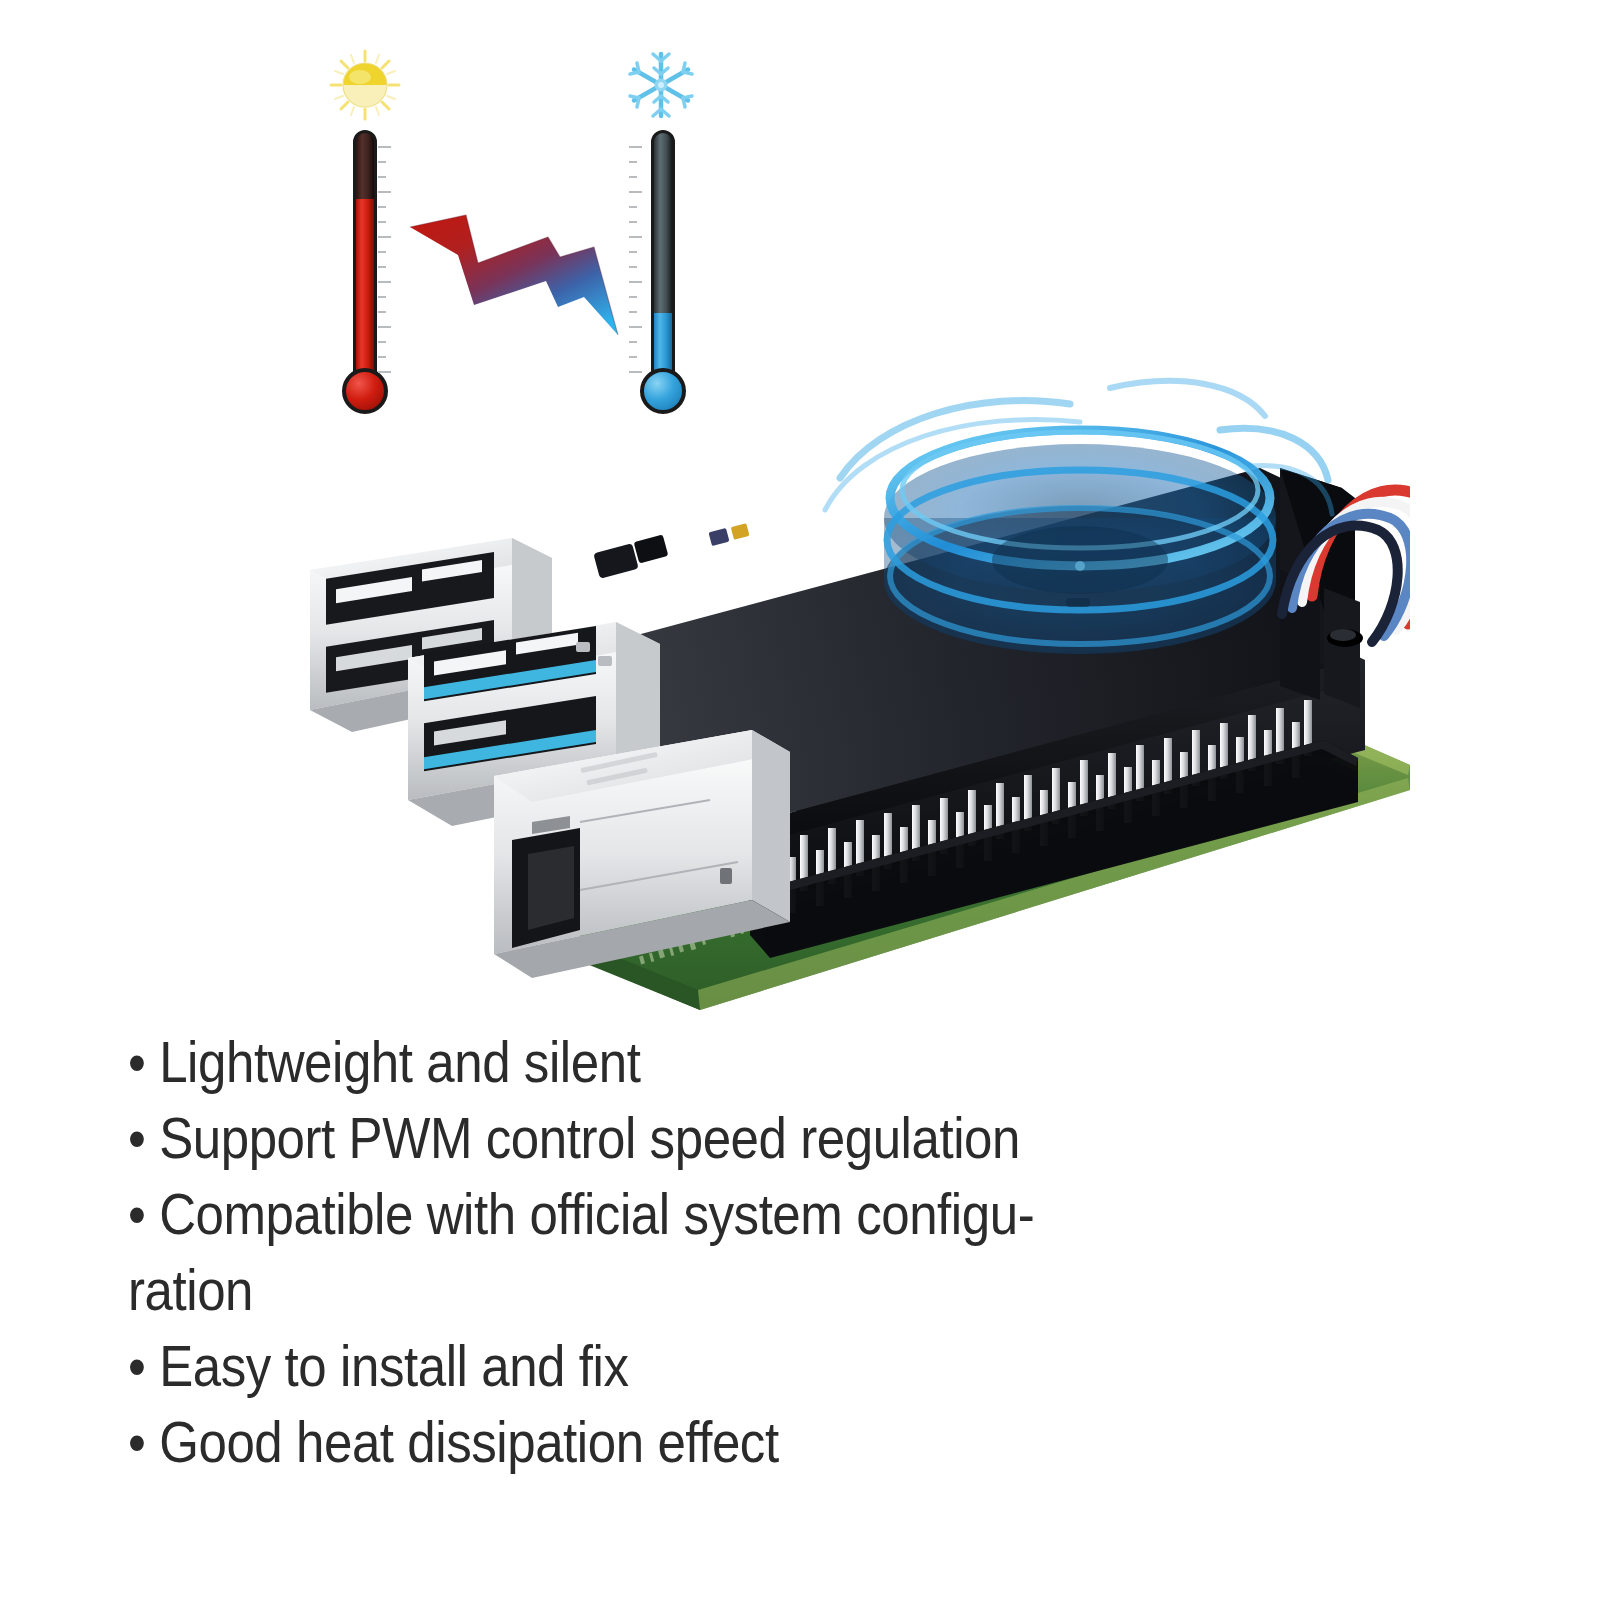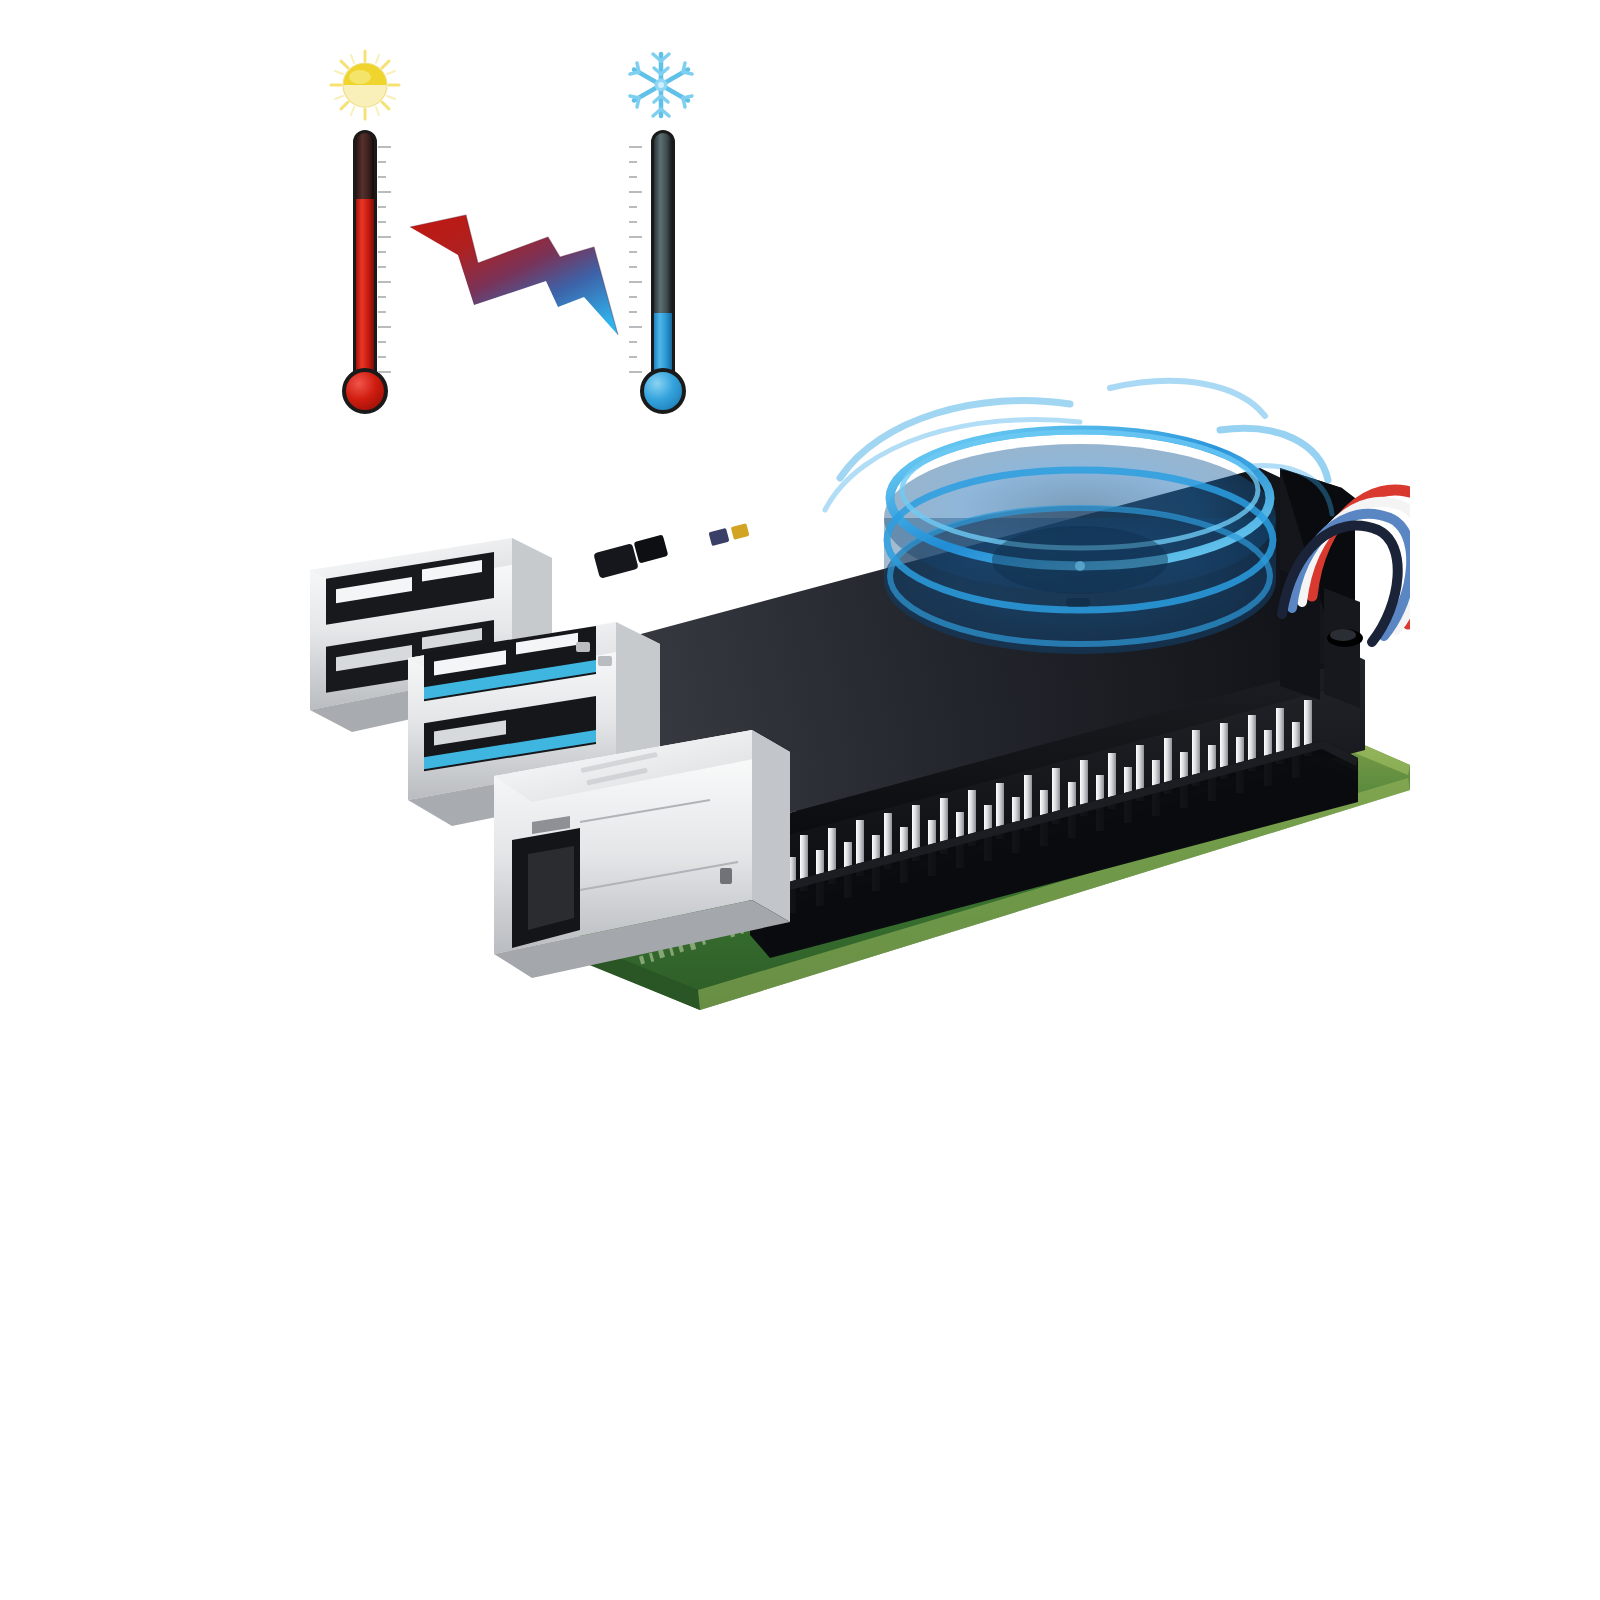--- a/index.html
+++ b/index.html
@@ -584,14 +584,22 @@
 
           <g opacity="0.3">
             <rect x="300" y="390" width="78" height="5" rx="2" fill="#9ea1a5" transform="rotate(-12 339 392)"></rect>
             <rect x="306" y="404" width="62" height="5" rx="2" fill="#9ea1a5" transform="rotate(-12 337 406)"></rect>
           </g>
         </g>
       </g>
     </svg>
   </div>
 
+  <div id="feature-list">
+    <div class="feature-item">• Lightweight and silent</div>
+    <div class="feature-item">• Support PWM control speed regulation</div>
+    <div class="feature-item">• Compatible with official system configu-</div>
+    <div class="feature-item">ration</div>
+    <div class="feature-item">• Easy to install and fix</div>
+    <div class="feature-item">• Good heat dissipation effect</div>
+  </div>
 
 </div>
 
 </body></html>

